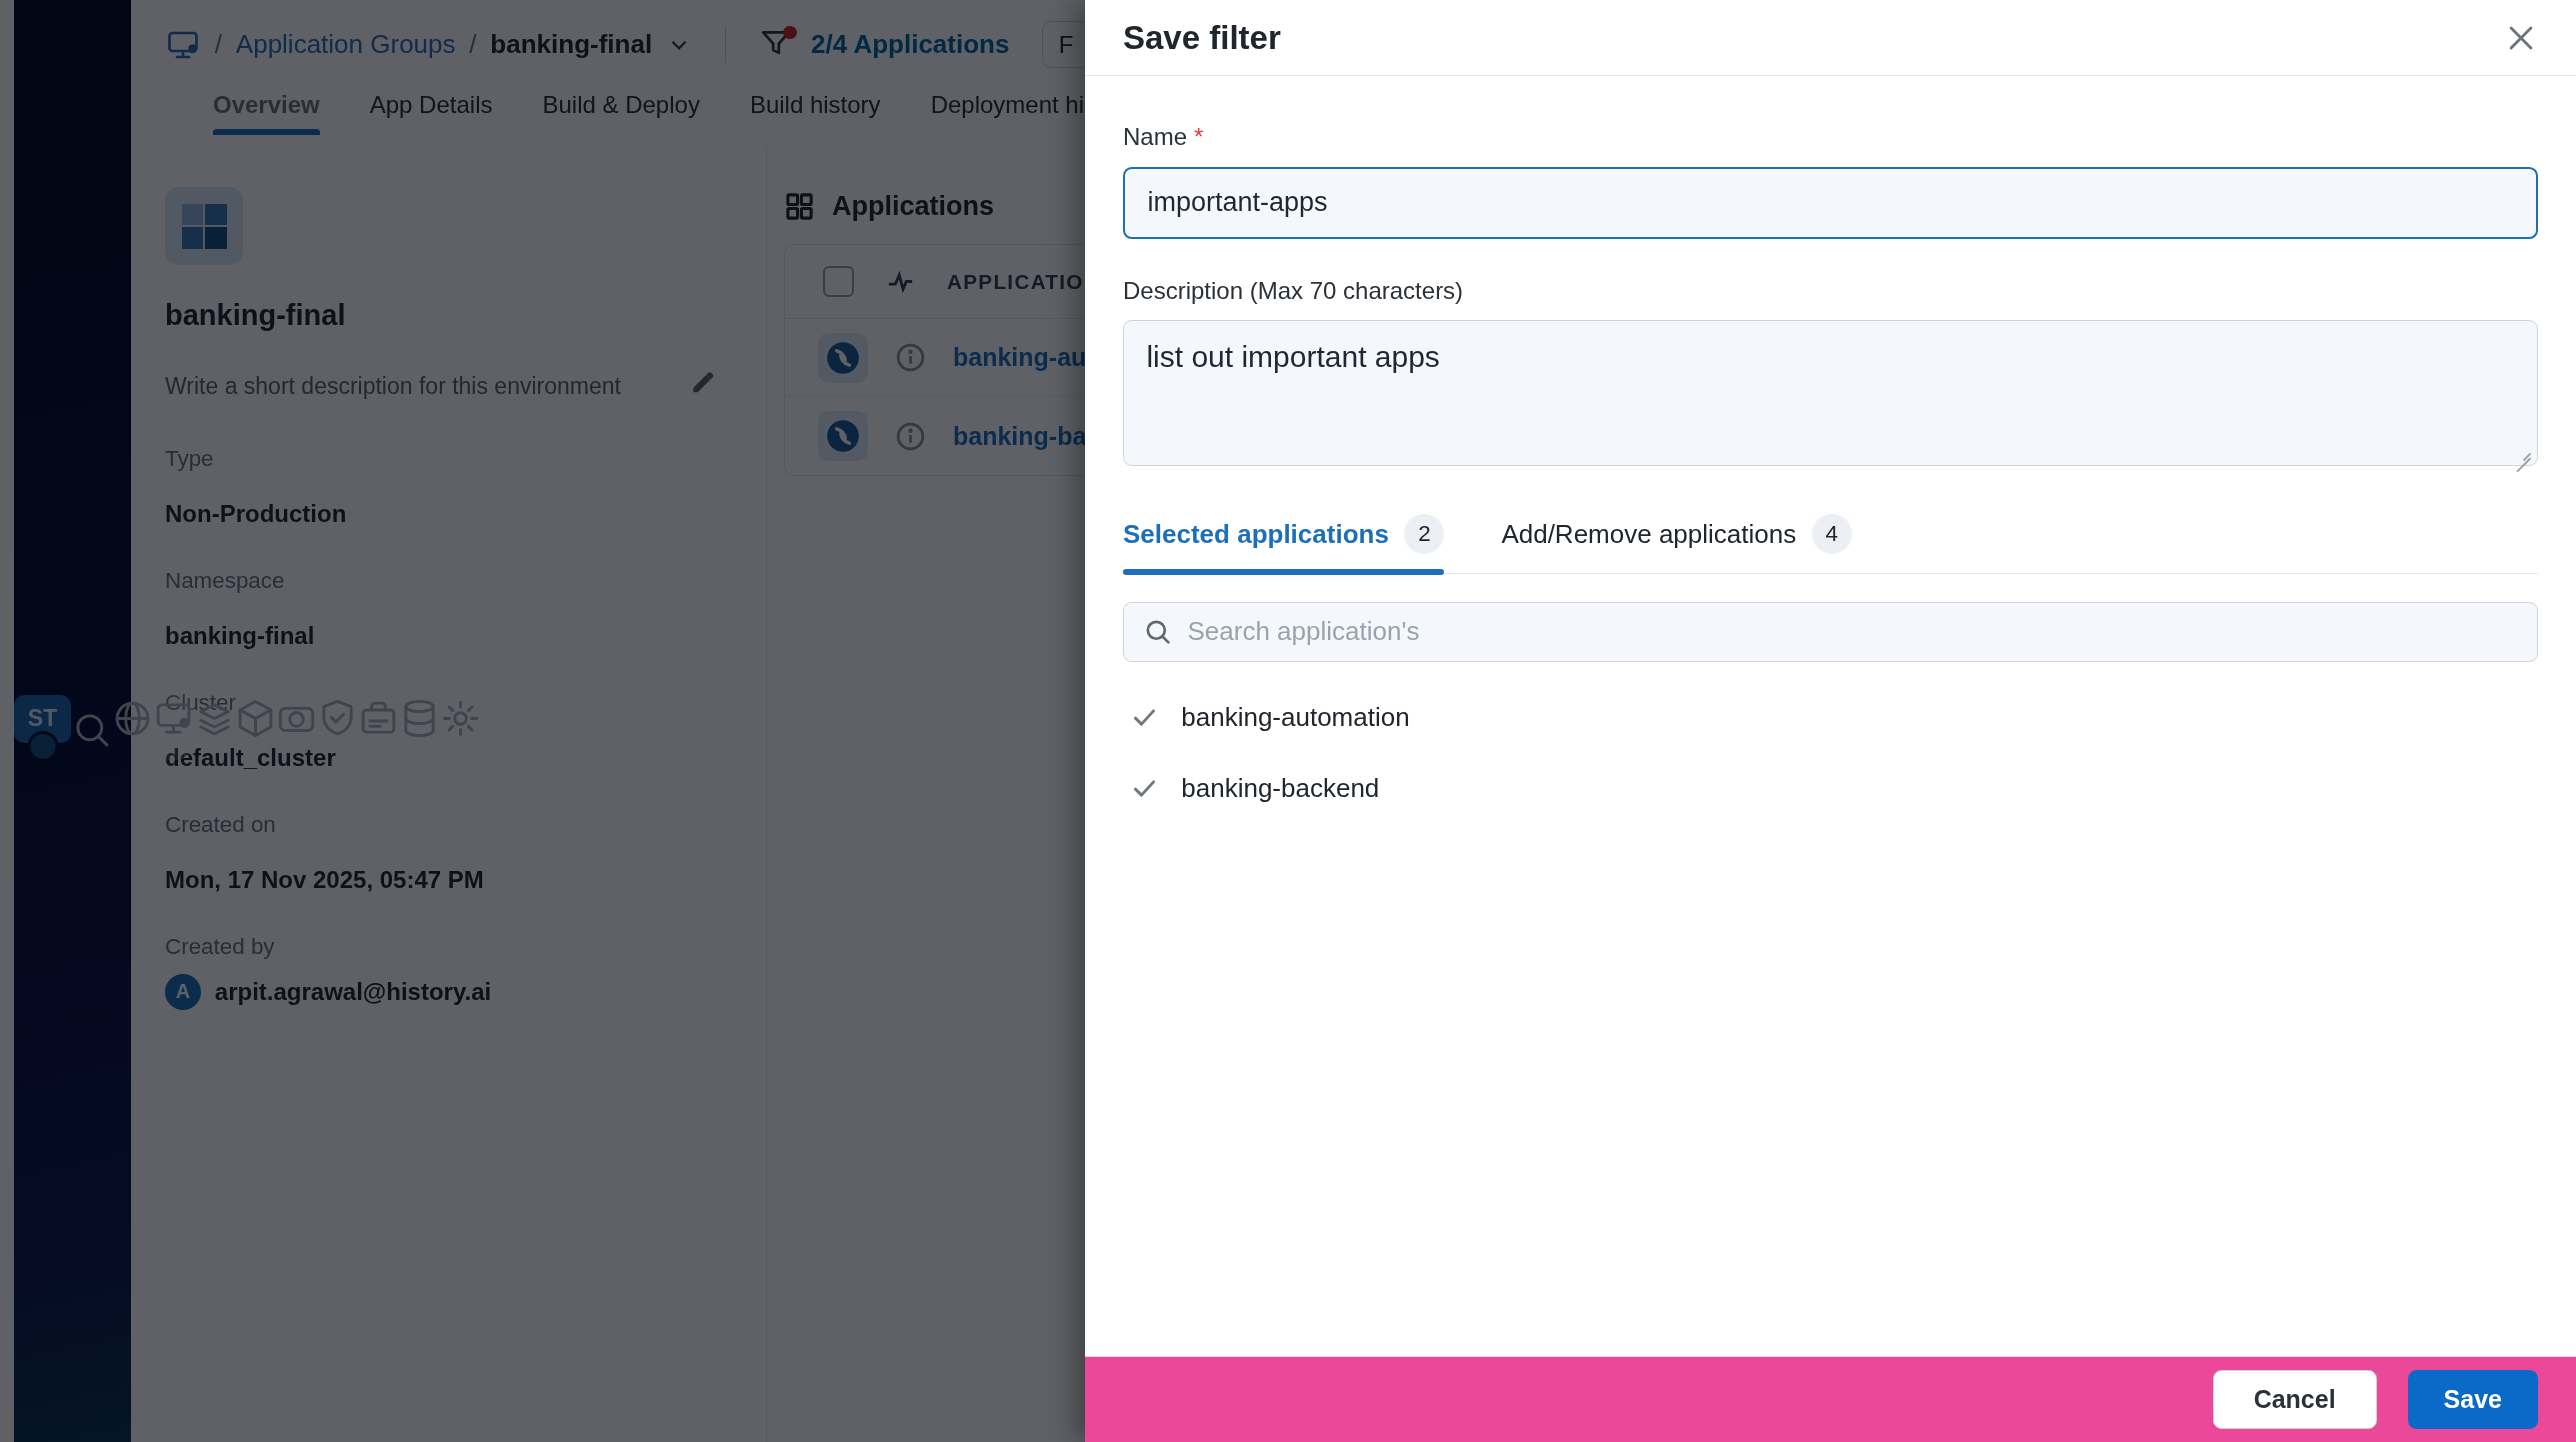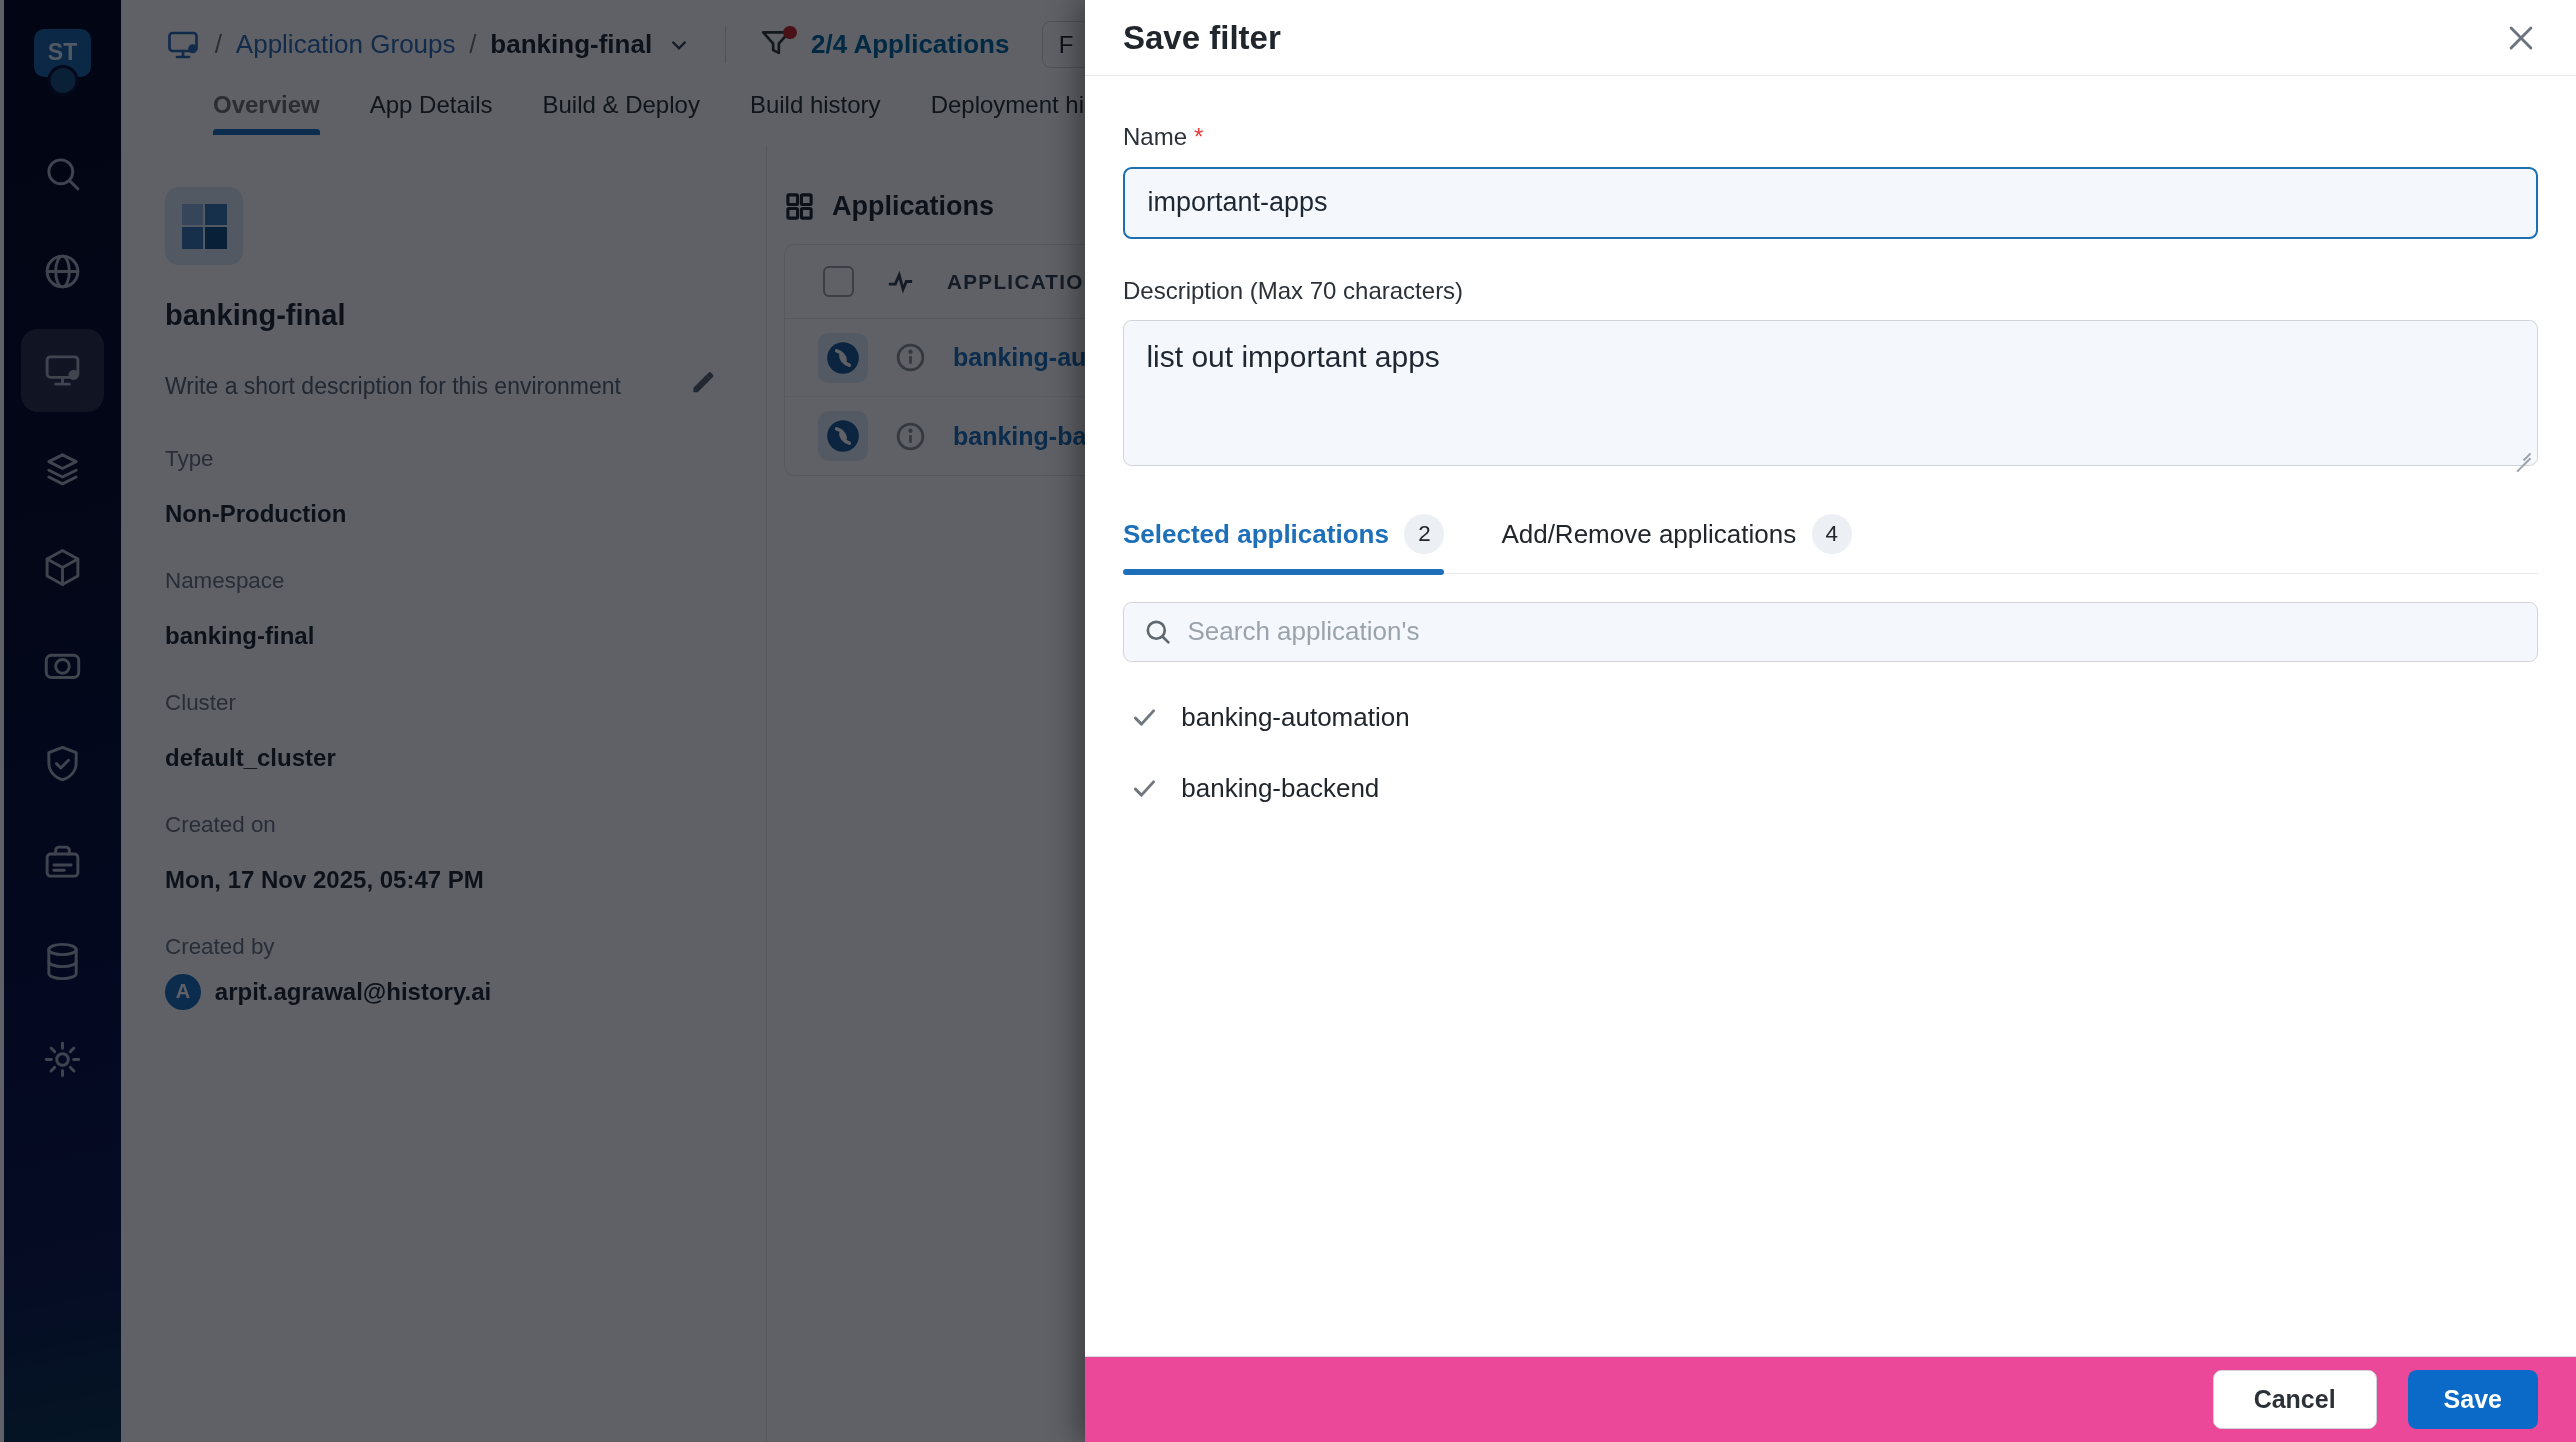--- a/index.html
+++ b/index.html
@@ -1,23 +1,23 @@
 <!DOCTYPE html>
 <html style="font-size:13.8px"><head>
 <meta charset="utf-8">
 <style>
   * { margin:0; padding:0; box-sizing:border-box; }
   html,body { width:2576px; height:1442px; overflow:hidden; }
   body { font-family:"Liberation Sans", sans-serif; background:#fff; color:#1f2733; }
   .app { position:relative; width:2576px; height:1442px; background:#fff; overflow:hidden; }
 
   
-  .sidebar { position:absolute; left:4px; top:0; width:117px; height:100%;
+  .sidebar { position:absolute; left:14px; top:0; width:117px; height:100%;
     background:linear-gradient(168deg,#04081f 0%,#060b2d 40%,#0a1144 72%,#0b1a4c 88%,#0d3350 100%);
-    display:flex; flex-direction:column; align-items:center; padding-top:11px; z-index:1; }
+    display:flex; flex-direction:row; align-items:center; padding-top:11px; z-index:1; }
   .side-item { width:83px; height:83px; margin-bottom:15.5px; display:flex; align-items:center; justify-content:center; position:relative; }
   .side-item.active { background:rgba(255,255,255,.16); border-radius:17px; }
   .side-item svg { width:41px; height:41px; stroke:#aab0c2; stroke-width:1.7; fill:none; stroke-linecap:round; stroke-linejoin:round; }
   .logo-badge { width:57px; height:48px; background:#1d66a8; border-radius:10.3px; color:#d9e9f8;
     font-size:23px; font-weight:bold; display:flex; align-items:center; justify-content:center; position:relative; }
   .logo-dot { position:absolute; left:50%; transform:translateX(-50%); bottom:-19px; width:31px; height:31px;
     border-radius:50%; background:#17507f; border:3.4px solid #0a1030; }
 
   
   .main { position:absolute; left:117px; top:0; right:0; height:100%; background:#fff; }

